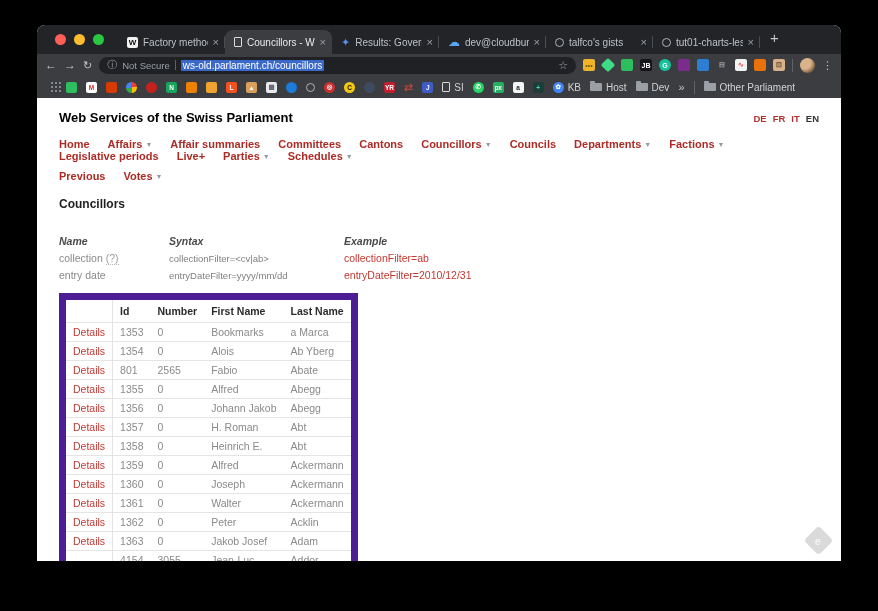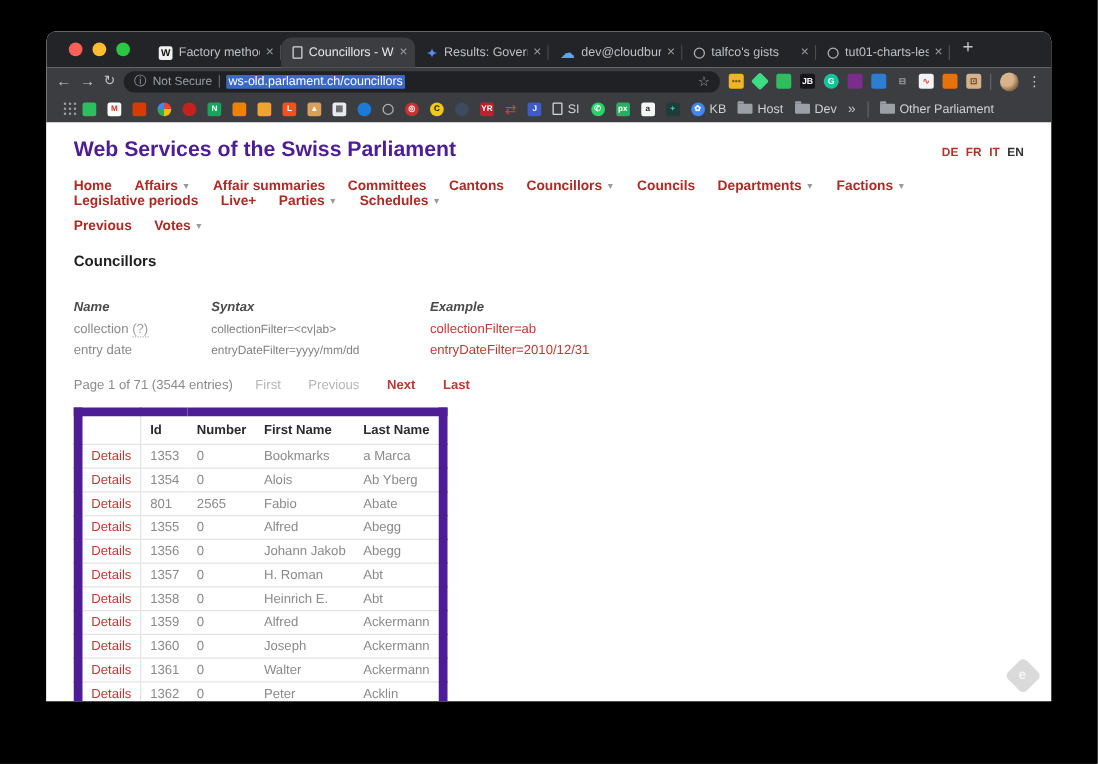--- a/index.html
+++ b/index.html
@@ -66,21 +66,21 @@
                 0 8px #9aa0a6, 4px 8px #9aa0a6, 8px 8px #9aa0a6; transform:translateY(-4px); }
   .folder { width:12px; height:8px; background:#9aa0a6; border-radius:1px; position:relative; }
   .folder::before { content:""; position:absolute; top:-2px; left:0; width:5px; height:2px;
                     background:#9aa0a6; border-radius:1px 1px 0 0; }
   .bmdiv { width:1px; height:13px; background:#5f6368; }
 
   
   .content { height:463px; background:#fff; padding:12px 22px 0 22px; position:relative;
              overflow:hidden; color:#222; }
   .pagehead { display:flex; justify-content:space-between; align-items:baseline; }
-  .pagetitle { font-size:17px; font-weight:bold; color:#4c1d95; }
+  .pagetitle { font-size:13px; font-weight:bold; color:#000000; }
   .langs { font-size:9.5px; font-weight:bold; display:flex; gap:6px; }
   .lang { color:#b0342e; }
   .lang.active { color:#333; }
   .mainnav { margin-top:13px; font-size:11px; font-weight:bold; }
   .navrow { display:flex; flex-wrap:wrap; margin-bottom:8px; }
   .nav-item { color:#ad2b25; margin-right:18px; white-space:nowrap; }
   .nav-item .arrow { color:#9a9a9a; font-size:7px; vertical-align:1px; margin-left:3px; }
   .secheading { margin-top:15px; font-size:12px; font-weight:bold; color:#1f1f1f; }
   .docs { margin-top:24px; display:grid; grid-template-columns:110px 175px auto;
           row-gap:5px; font-size:10.5px; align-items:baseline; }
@@ -326,27 +326,20 @@
       <div class="dochead">Example</div>
 
     <div class="docname">collection <span class="dochint">(?)</span></div>
         <div class="docsyntax">collectionFilter=&lt;cv|ab&gt;</div>
         <div class="doclink">collectionFilter=ab</div>
         <div class="docname">entry date</div>
         <div class="docsyntax">entryDateFilter=yyyy/mm/dd</div>
         <div class="doclink">entryDateFilter=2010/12/31</div>
       </div>
 
-    <div class="pager">
-      <span class="pgstatus">Page 1 of 71 (3544 entries)</span>
-      <span class="pglink disabled">First</span>
-      <span class="pglink disabled">Previous</span>
-      <span class="pglink on">Next</span>
-      <span class="pglink on">Last</span>
-    </div>
 
     <table class="results">
       <thead>
           <tr>
         <th class="col-det"></th>
         <th class="col-id">Id</th>
         <th class="col-num">Number</th>
         <th class="col-fn">First Name</th>
         <th class="col-ln">Last Name</th>
       </tr>

